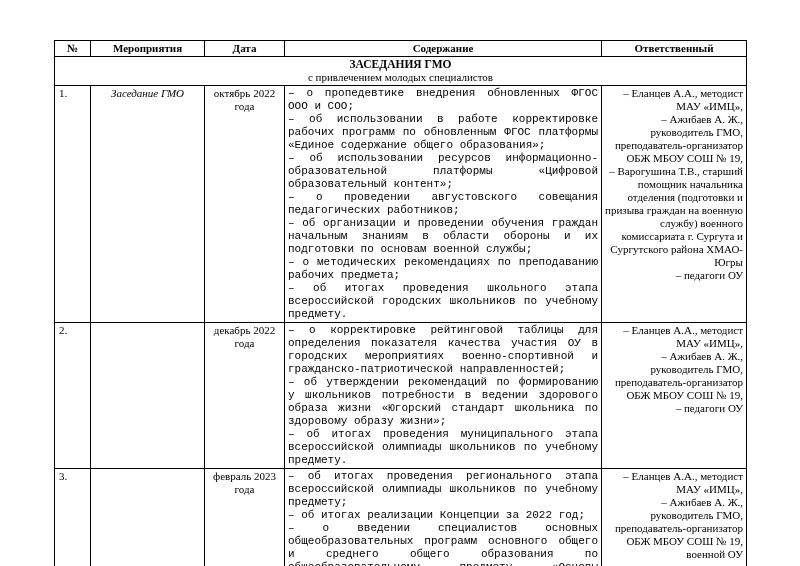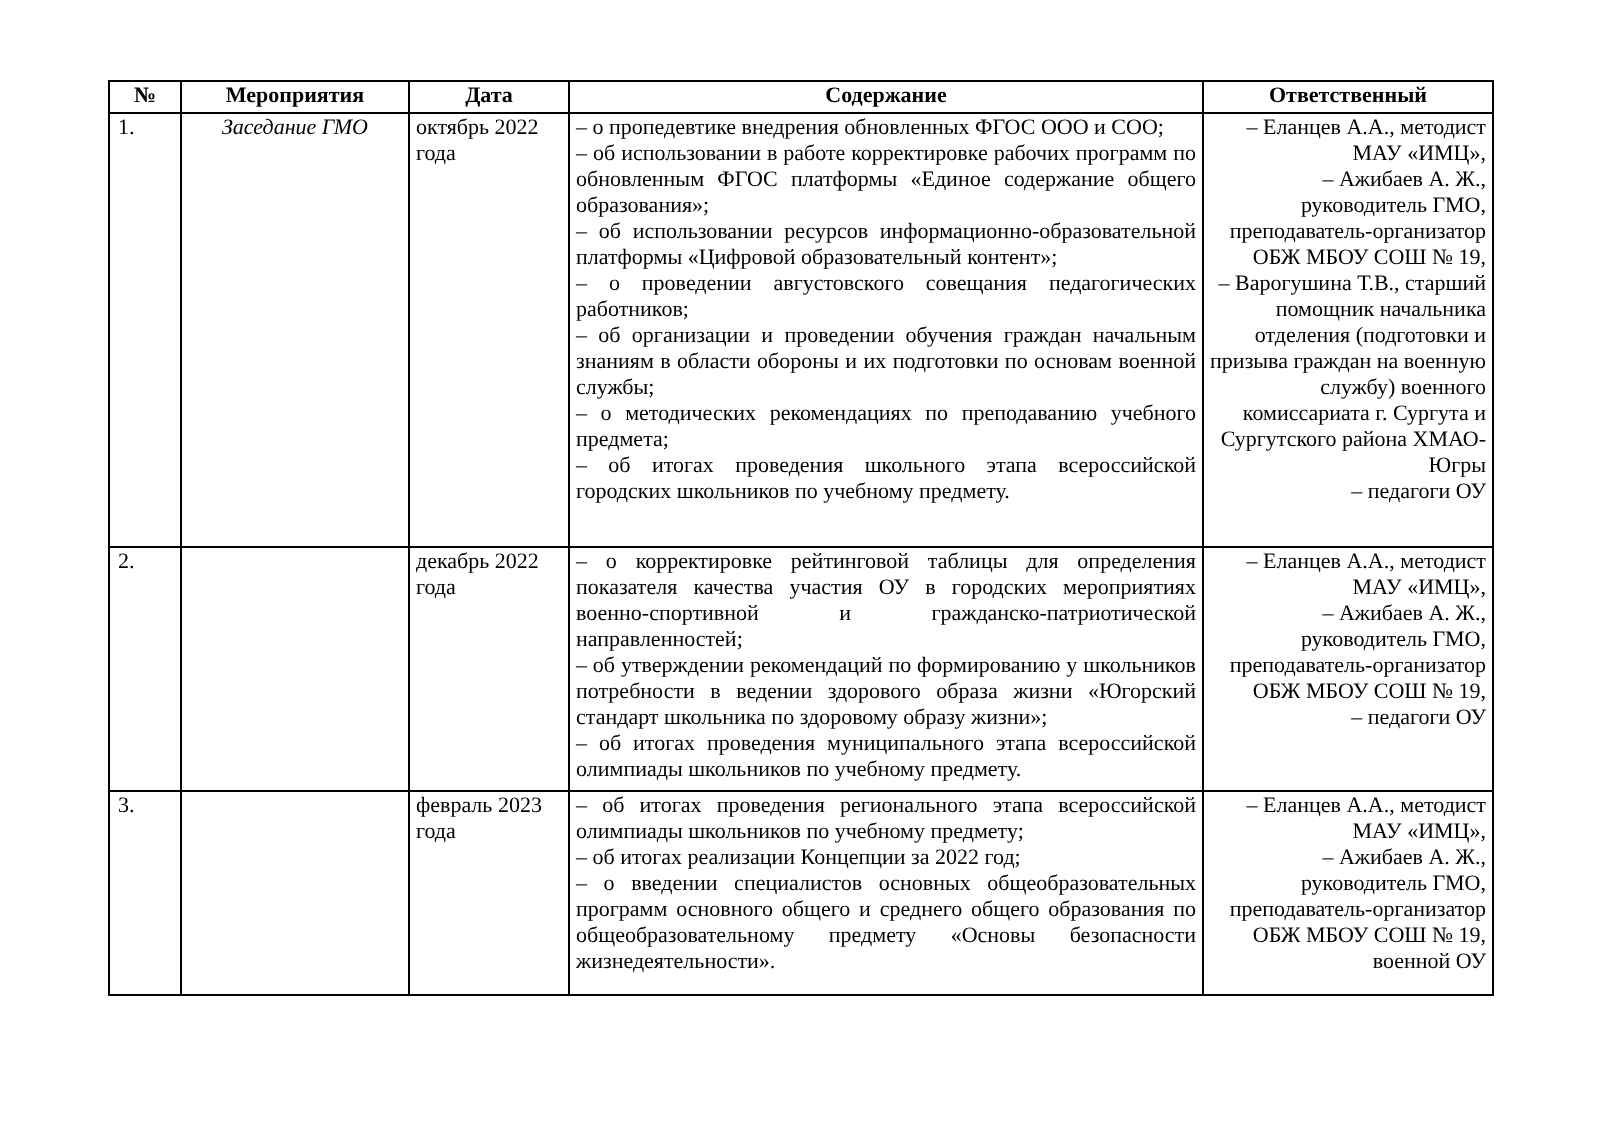--- a/index.html
+++ b/index.html
@@ -39,22 +39,22 @@
     padding: 1px 2px;
   }
   tr.section-row td { text-align: center; height: 26px; }
   .section-title { font-weight: bold; font-size: 11.5px; line-height: 13px; }
   .section-subtitle { font-size: 11px; line-height: 13px; }
   tr.row-1 { height: 217px; }
   tr.row-2 { height: 122px; }
   tr.row-3 { height: 102px; }
   td.c-num   { text-align: left; padding-left: 4px; }
   td.c-event { text-align: center; font-style: italic; }
-  td.c-date  { }
-  td.c-content .content-p { text-align: justify; margin: 0; }
+  td.c-date  { text-align: center; }
+  td.c-content .content-p { text-align: justify; margin: 0; font-family: Liberation Mono, monospace; }
   td.c-resp .resp-p { text-align: right; margin: 0; }
 </style>
 </head>
 <body>
 
 <div class="page">
   <table class="doc-table">
     <colgroup>
       <col class="w-num">
       <col class="w-event">
@@ -65,32 +65,38 @@
     <thead>
       <tr>
         <th>№</th>
         <th>Мероприятия</th>
         <th>Дата</th>
         <th>Содержание</th>
         <th>Ответственный</th>
       </tr>
     </thead>
     <tbody>
+      <tr class="section-row">
+        <td colspan="5">
+          <div class="section-title">ЗАСЕДАНИЯ ГМО</div>
+          <div class="section-subtitle">с привлечением молодых специалистов</div>
+        </td>
+      </tr>
 
       <tr class="row-1">
         <td class="c-num">1.</td>
         <td class="c-event">Заседание ГМО</td>
         <td class="c-date">октябрь 2022 года</td>
         <td class="c-content">
             <p class="content-p">– о пропедевтике внедрения обновленных ФГОС ООО и СОО;</p>
             <p class="content-p">– об использовании в работе корректировке рабочих программ по обновленным ФГОС платформы «Единое содержание общего образования»;</p>
             <p class="content-p">– об использовании ресурсов информационно-образовательной платформы «Цифровой образовательный контент»;</p>
             <p class="content-p">– о проведении августовского совещания педагогических работников;</p>
             <p class="content-p">– об организации и проведении обучения граждан начальным знаниям в области обороны и их подготовки по основам военной службы;</p>
-            <p class="content-p">– о методических рекомендациях по преподаванию учебного предмета;</p>
+            <p class="content-p">– о методических рекомендациях по преподаванию рабочих предмета;</p>
             <p class="content-p">– об итогах проведения школьного этапа всероссийской городских школьников по учебному предмету.</p>
           </td>
         <td class="c-resp">
             <p class="resp-p">– Еланцев А.А., методист МАУ «ИМЦ»,</p>
             <p class="resp-p">– Ажибаев А. Ж., руководитель ГМО, преподаватель-организатор ОБЖ МБОУ СОШ № 19,</p>
             <p class="resp-p">– Варогушина Т.В., старший помощник начальника отделения (подготовки и призыва граждан на военную службу) военного комиссариата г. Сургута и Сургутского района ХМАО-Югры</p>
             <p class="resp-p">– педагоги ОУ</p>
           </td>
       </tr>
 

